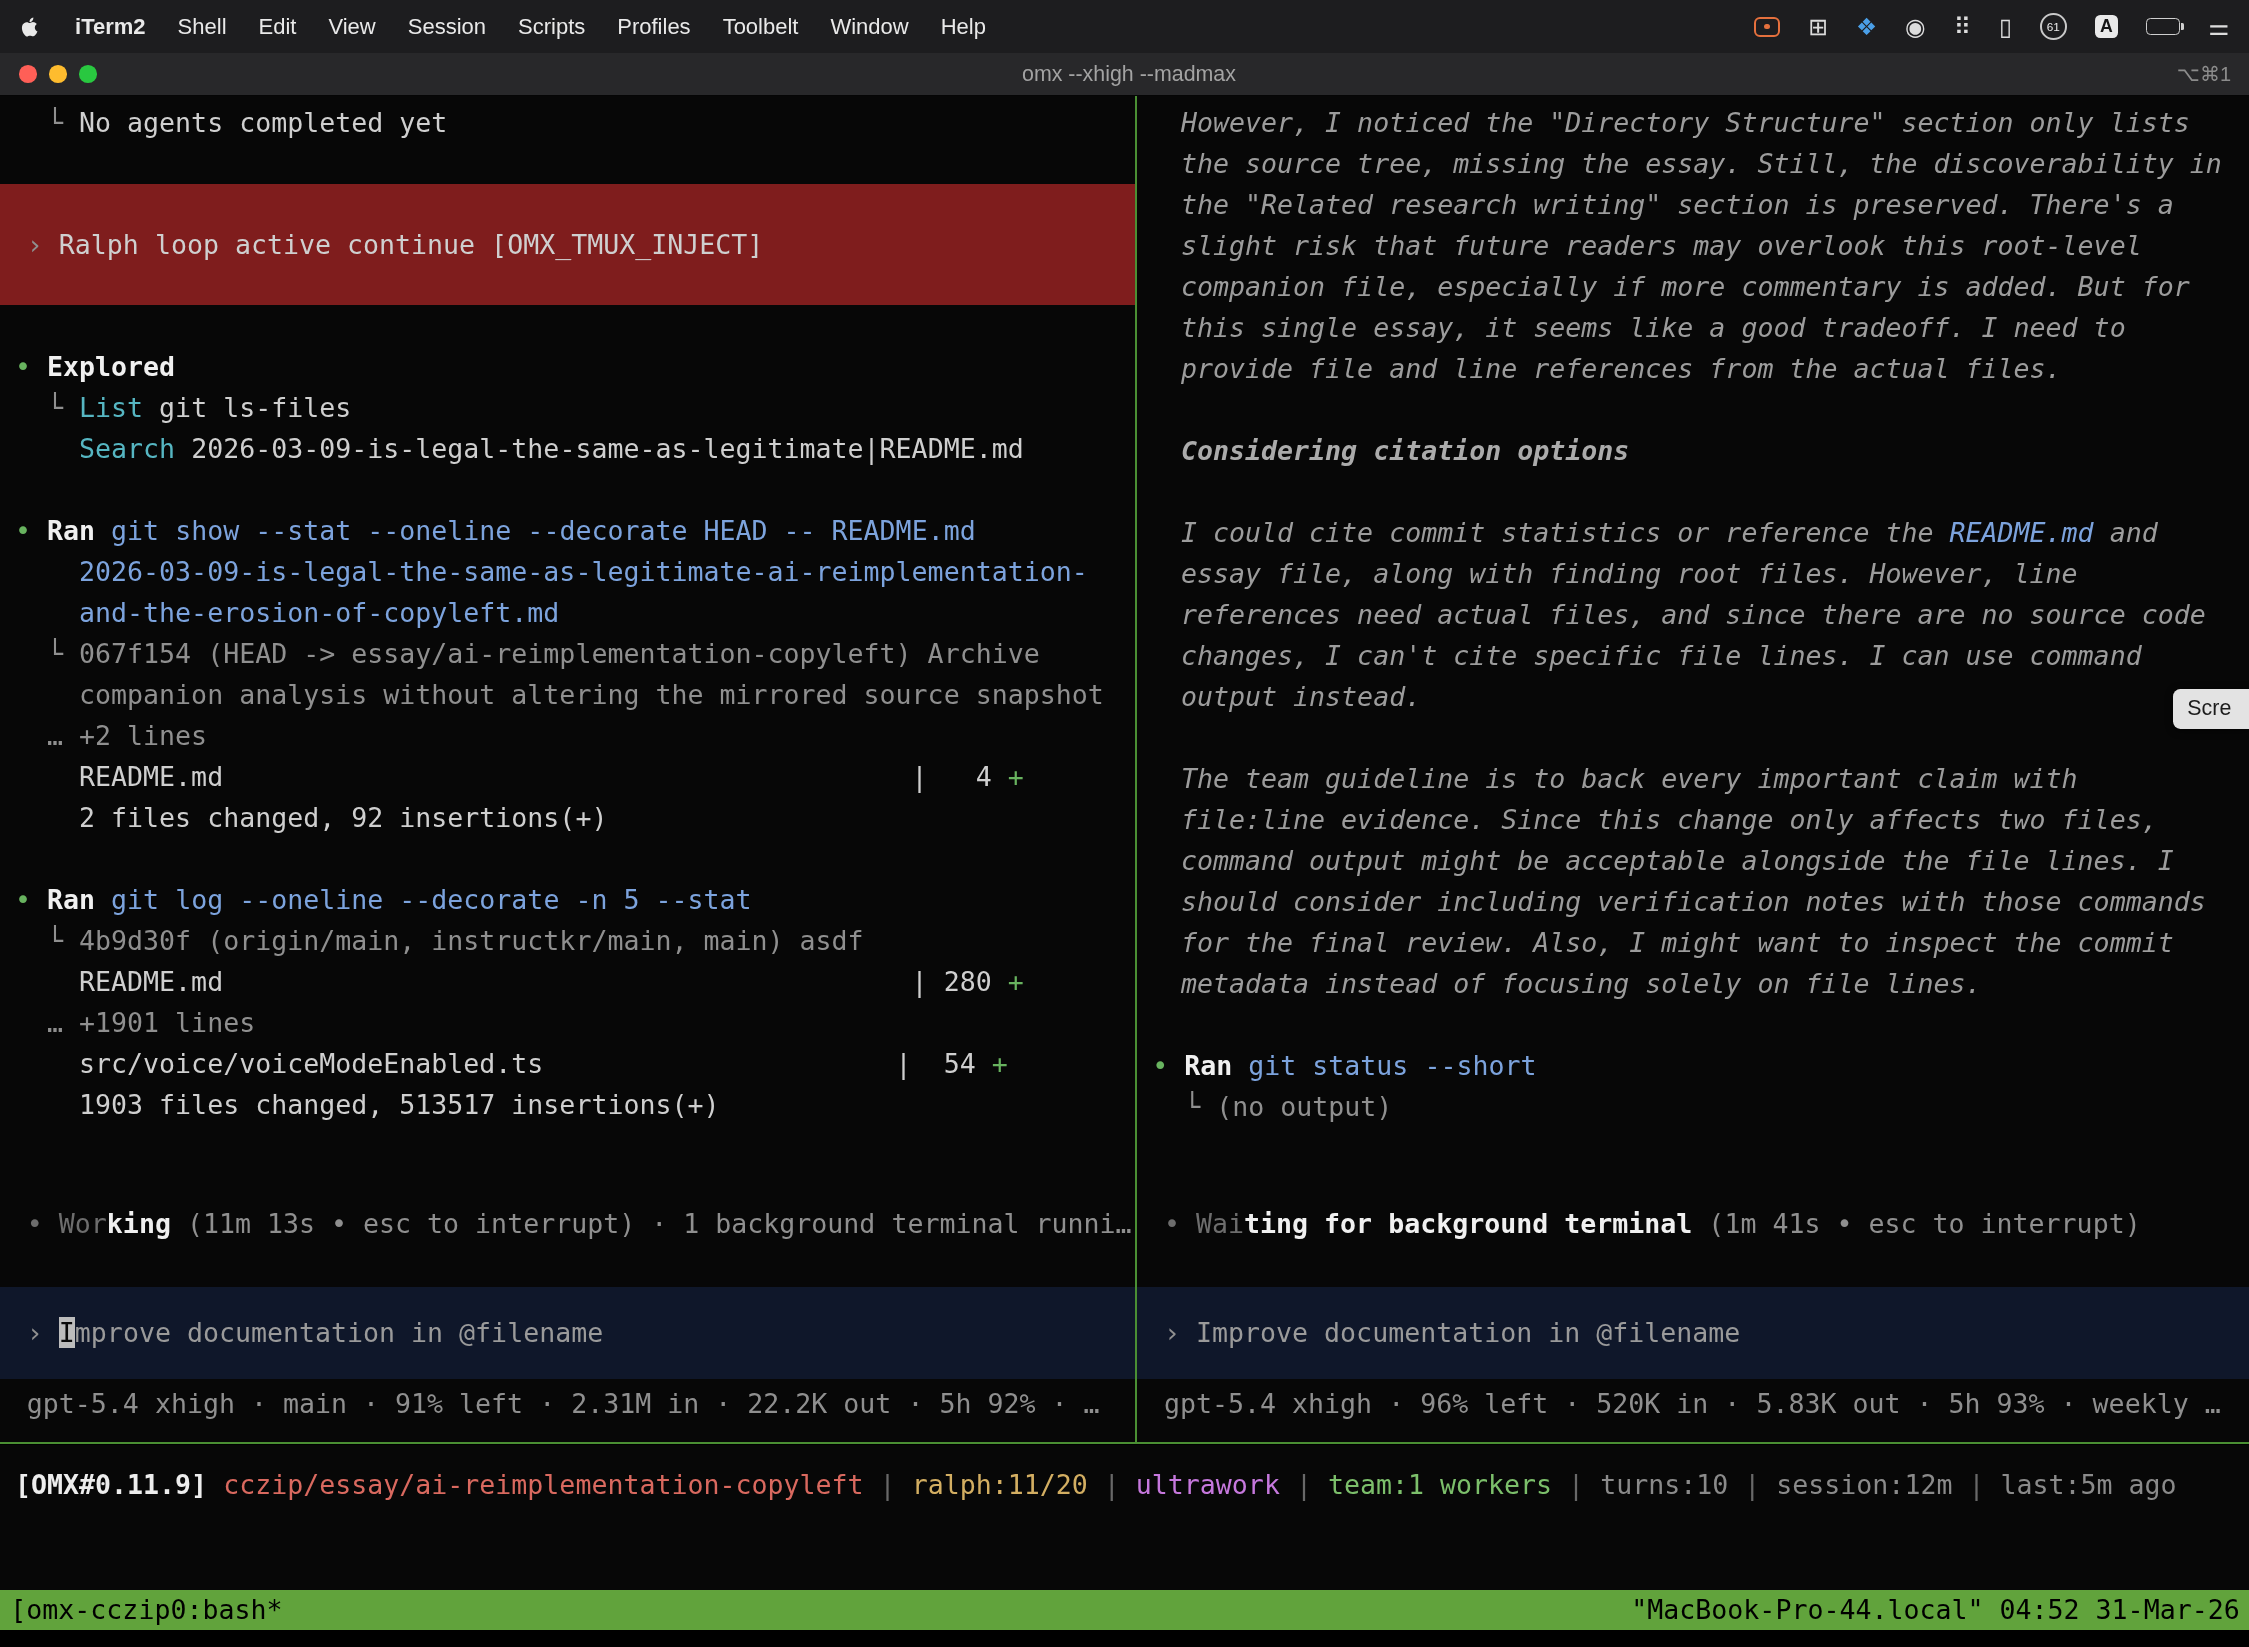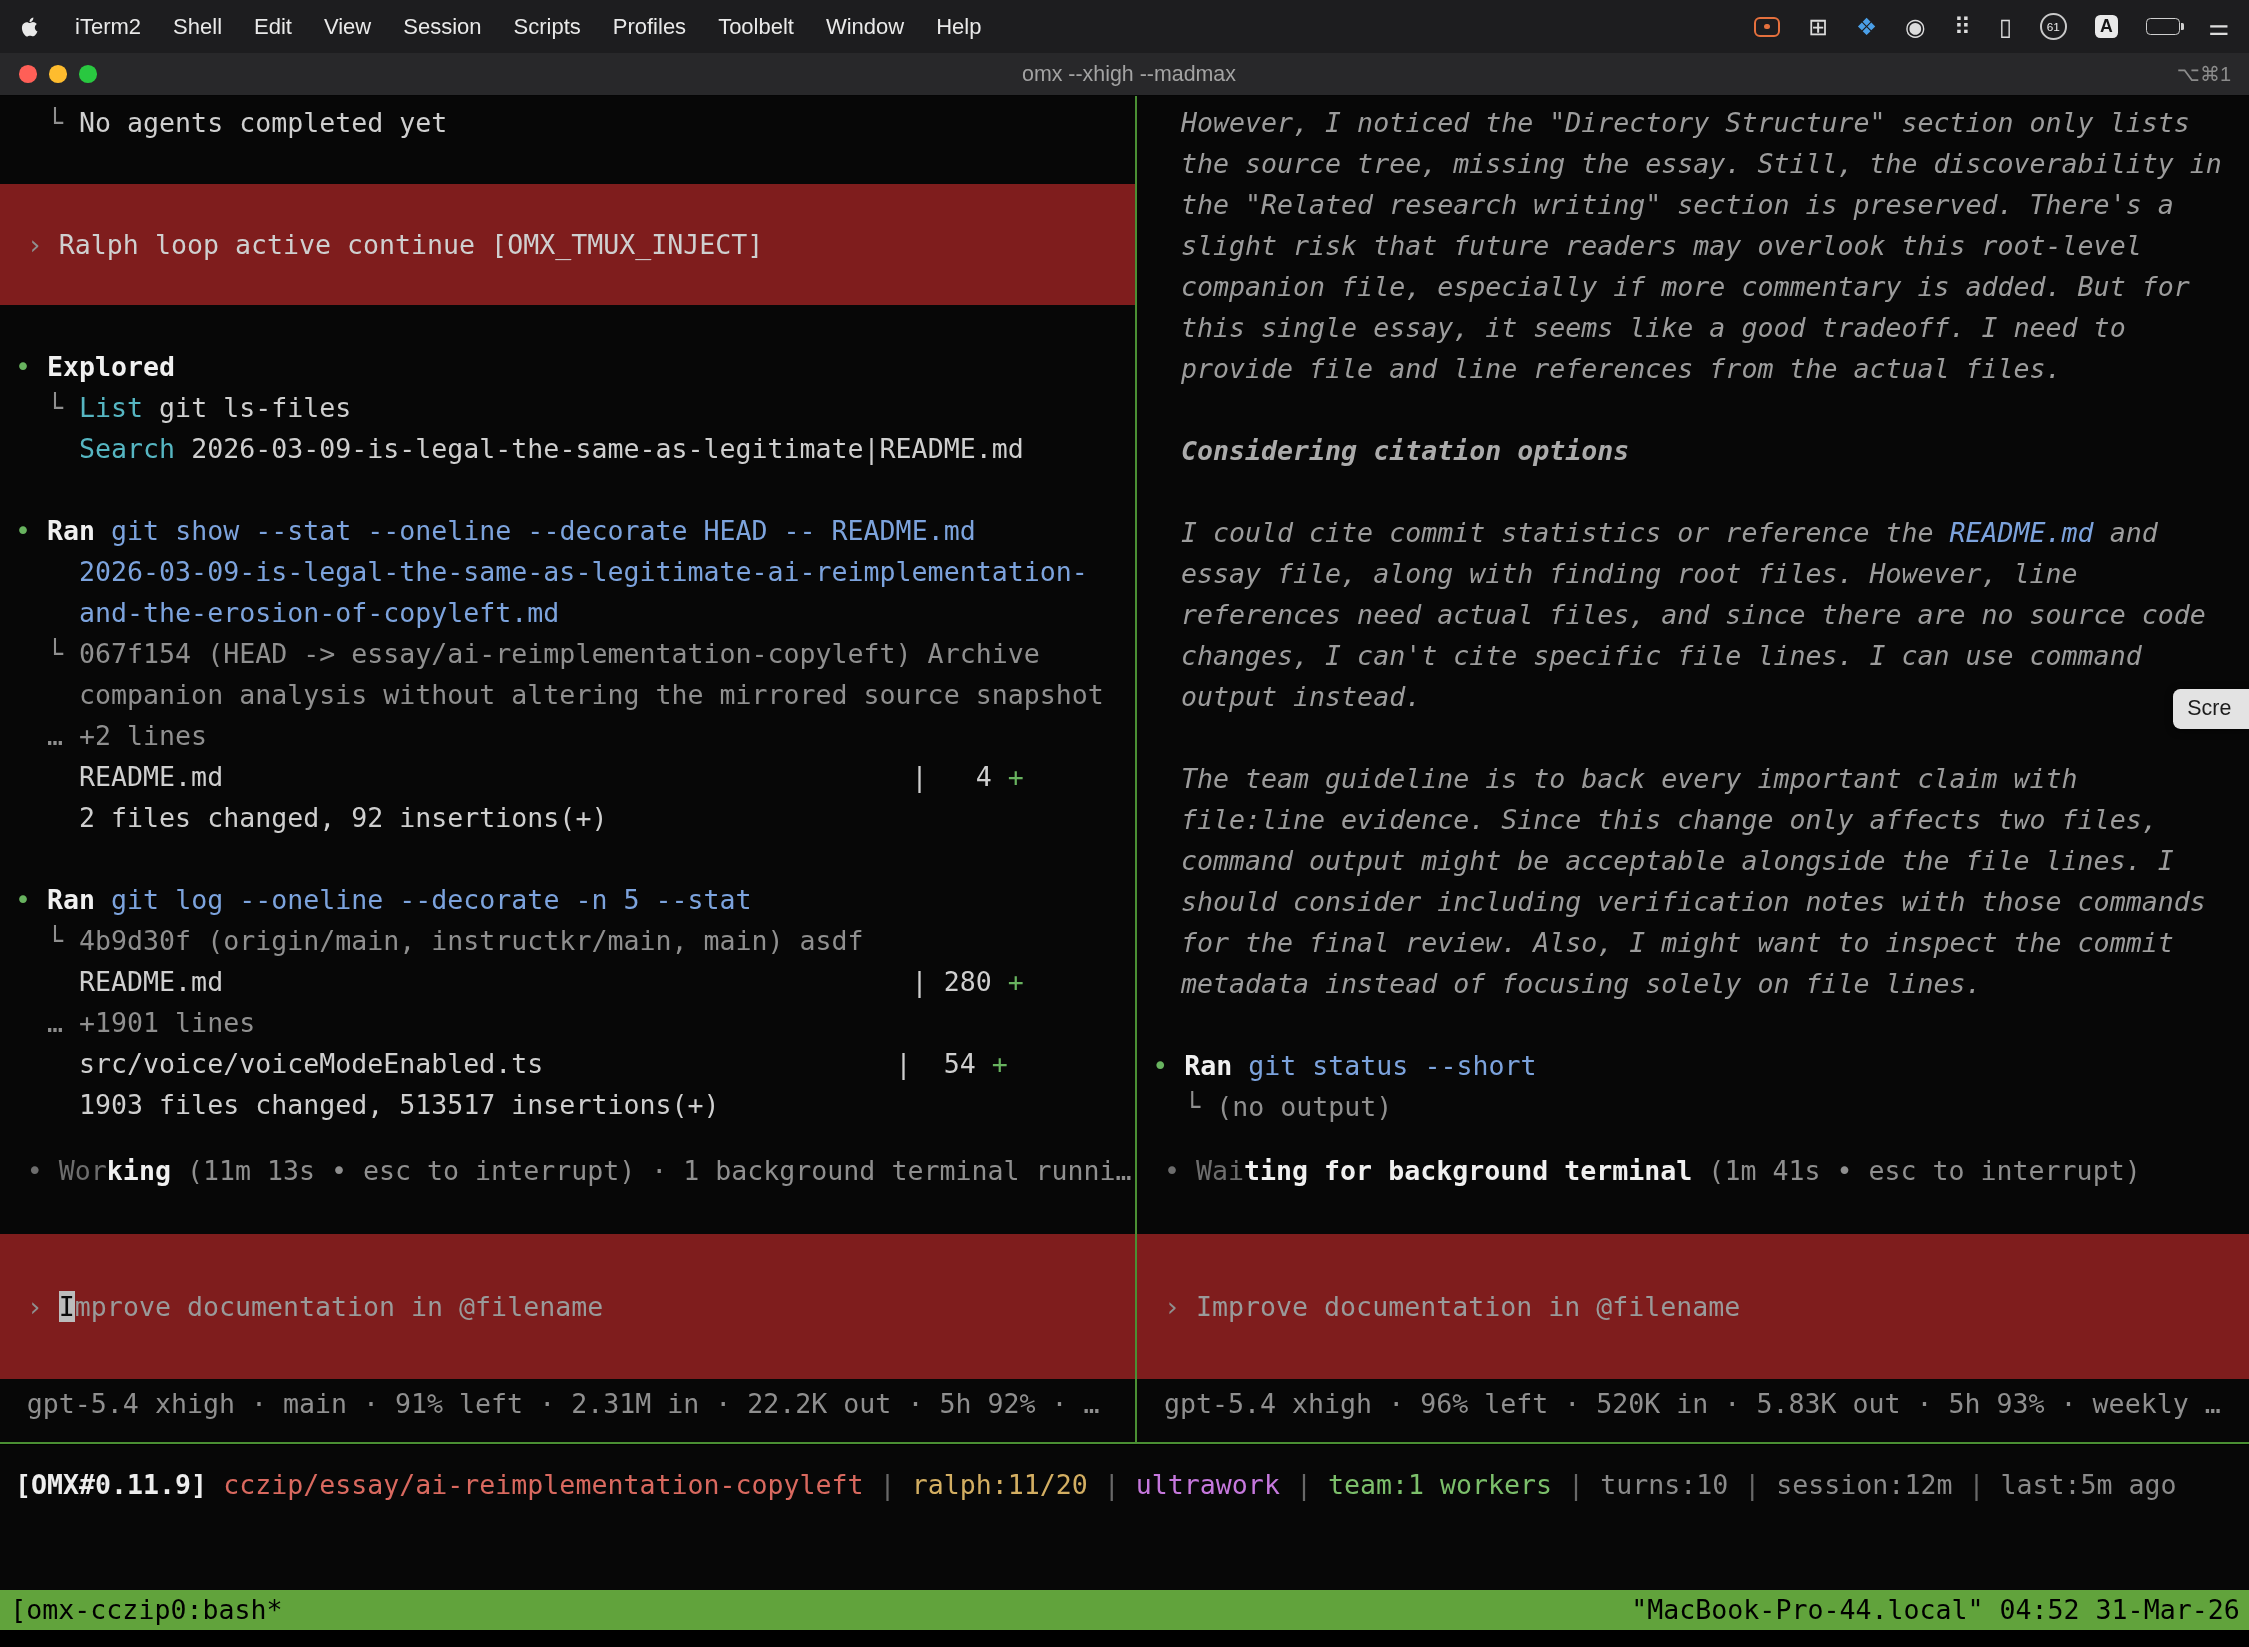--- a/index.html
+++ b/index.html
@@ -6,21 +6,21 @@
   html,body { width:2250px; height:1648px; background:#000; overflow:hidden; }
   body { font-family:"DejaVu Sans Mono", monospace; }
 
   
   .menubar { position:absolute; top:0; left:0; width:2250px; height:53px;
     background:#1d1d1f; display:flex; align-items:center; padding:0 20.7px;
     font-family:"Liberation Sans", sans-serif; font-size:22px; color:#e9e9e9; }
   .menubar .apple { width:22px; height:25px; margin-right:7.4px; display:flex; align-items:center; }
   .menu-items { display:flex; gap:32px; margin-left:25px; }
   .menu-items span { white-space:nowrap; }
-  .menu-items span:first-child { font-weight:400; }
+  .menu-items span:first-child { font-weight:700; }
   .status-icons { margin-left:auto; display:flex; align-items:center; gap:28px; }
   .status-icons .glyph { font-size:23.6px; color:#dcdcdc; }
   .glyph.blue { color:#4a9fe8; }
   .rec-icon { width:26.6px; height:20px; border:2.2px solid #e5703d; border-radius:5.9px; position:relative; }
   .rec-icon::after { content:""; position:absolute; left:50%; top:50%; width:5.9px; height:5.9px;
     margin:-3px 0 0 -3px; border-radius:50%; background:#e5703d; }
   .ring61 { width:26.6px; height:26.6px; border-radius:50%; border:2.2px solid #c9c9c9;
     display:flex; align-items:center; justify-content:center; font-size:11.8px; color:#eaeaea; }
   .a-badge { width:23.6px; height:23.6px; background:#e9e9e9; color:#161616; border-radius:5.2px;
     display:flex; align-items:center; justify-content:center; font-weight:700; font-size:17.7px; }
@@ -47,21 +47,21 @@
   .pane-right { flex:1; }
   .pane-divider { width:2.2px; background:#4a8f33; height:100%; }
 
   .pane-output { padding-top:5.9px; }
   .row { white-space:pre; min-height:41px; padding:0 15px; }
   .row.para { white-space:pre-wrap; padding-left:calc(11.8px + 2ch); }
   .inject-box { margin-top:41px; background:#7f1d1d; padding:40px 11.8px; white-space:pre; }
 
   .pane-bottom { position:absolute; left:0; right:0; bottom:0; padding-bottom:17.7px; background:transparent; }
   .working-row { padding:0 11.8px; margin-bottom:43px; white-space:pre; }
-  .inputbox { height:145px; background:#7f1d1d; display:flex; align-items:center; white-space:pre; padding:0 11.8px; }
+  .inputbox { height:92px; background:#0f172a; display:flex; align-items:center; white-space:pre; padding:0 11.8px; }
   .status-row { margin-top:4.4px; padding:0 11.8px; white-space:pre; }
 
   
   .fg { color:#cfcfcf; }
   .boldwhite { color:#f0f0f0; font-weight:700; }
   .dim { color:#8f8f8f; }
   .dim2 { color:#6d6d6d; }
   .cyan { color:#56b6c2; }
   .blue { color:#7ca3dd; }
   .green { color:#68b35f; }

